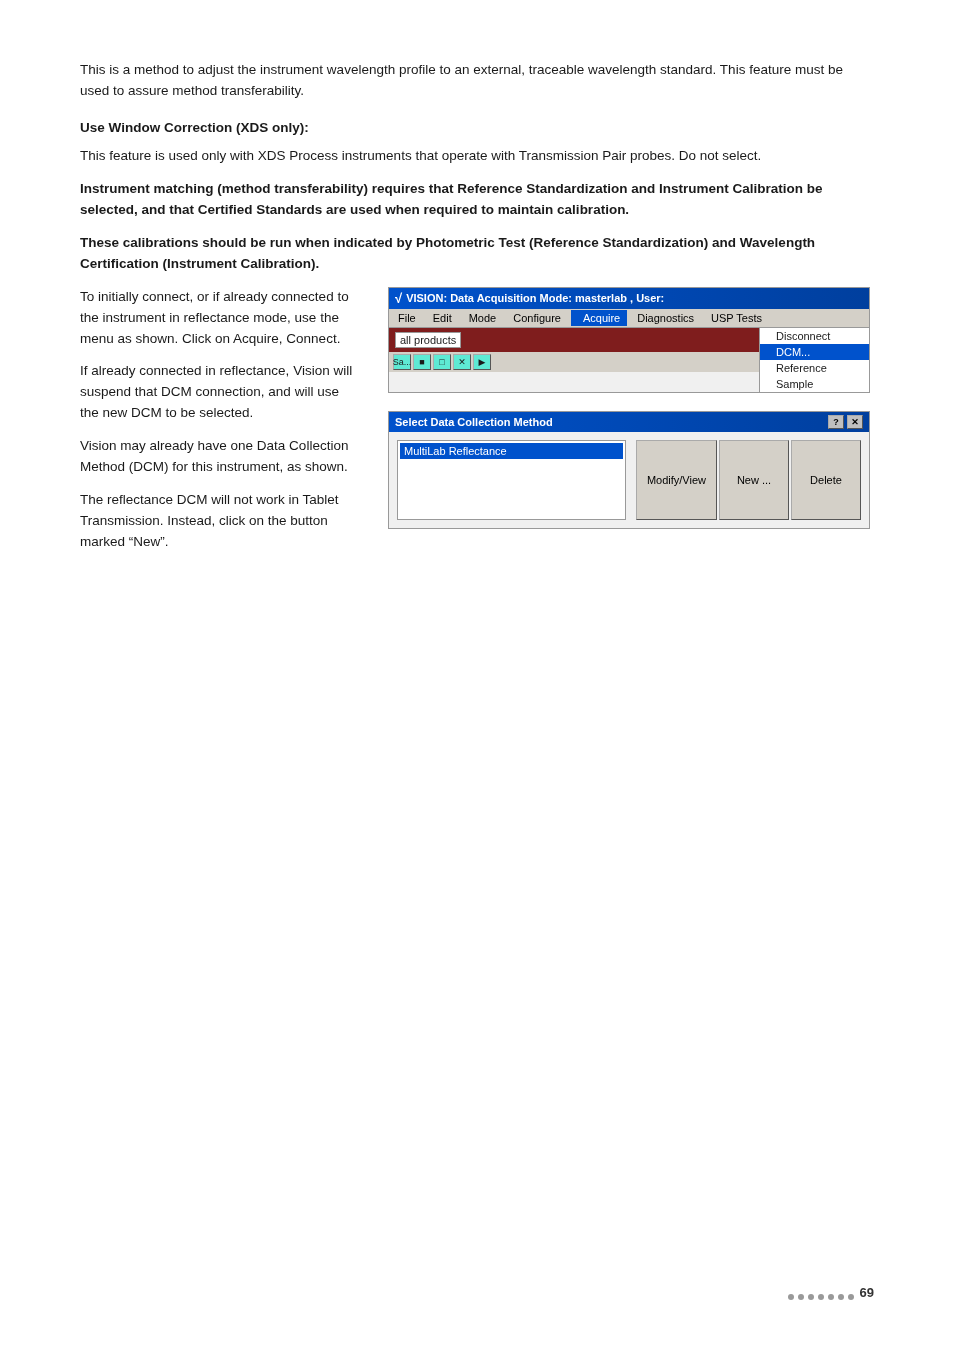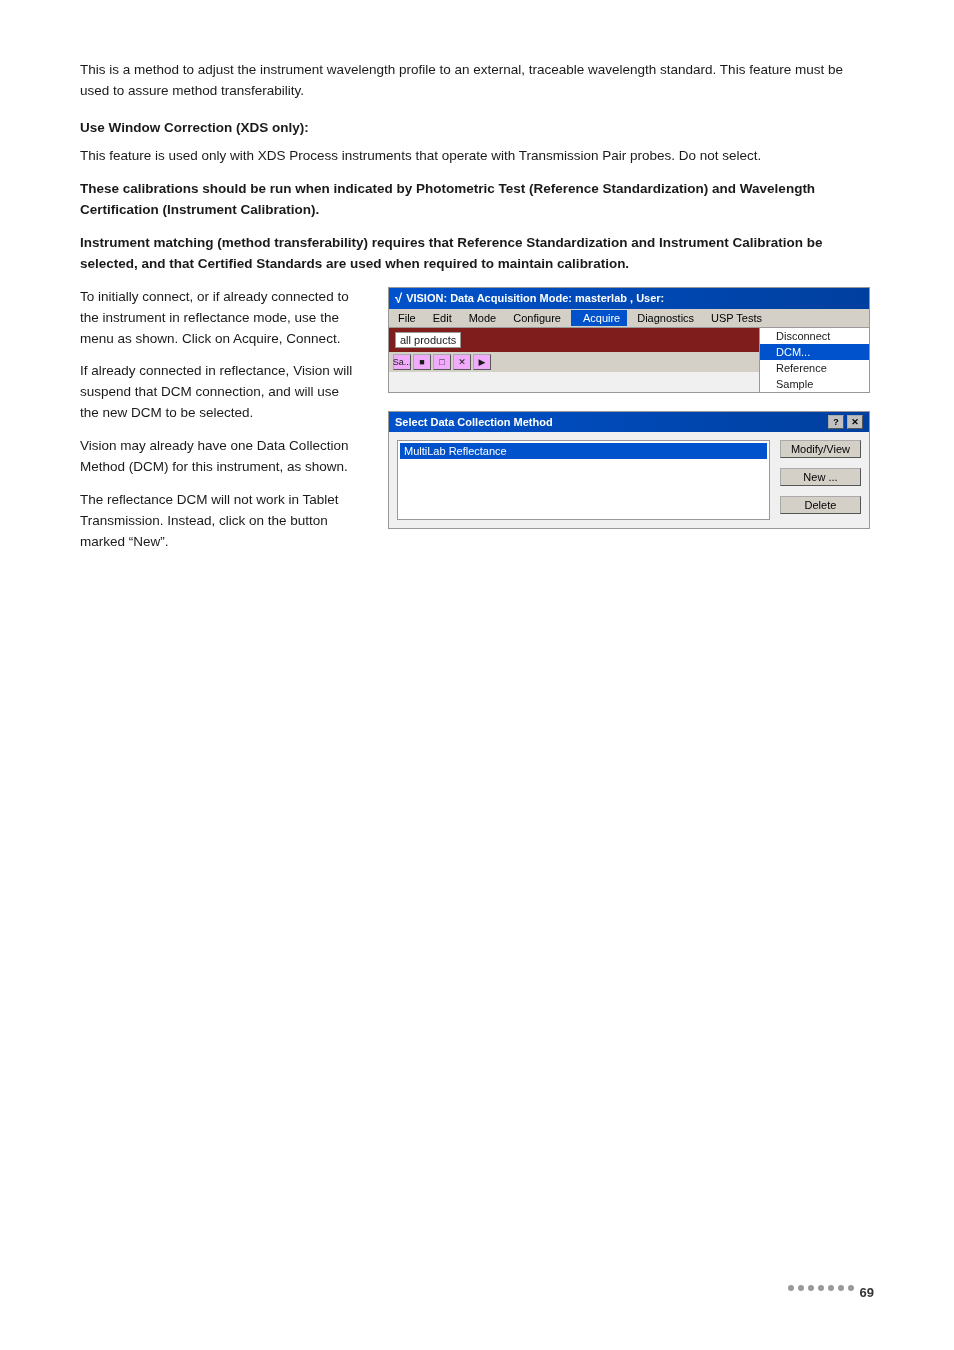--- a/index.html
+++ b/index.html
@@ -125,21 +125,21 @@
     }
 
     .vision-dropdown-item.highlighted {
       background: #0052cc;
       color: white;
     }
 
     .tb-btn {
       width: 18px;
       height: 16px;
-      background: #f0abfc;
+      background: #5eead4;
       border: 1px outset #aaa;
       font-size: 9px;
       display: flex;
       align-items: center;
       justify-content: center;
     }
 
     
     .dcm-window {
       border: 1px solid #999;
@@ -196,42 +196,42 @@
 
     .dcm-list-item {
       padding: 2px 4px;
       background: #0052cc;
       color: white;
       font-size: 11px;
     }
 
     .dcm-buttons {
       display: flex;
-      flex-direction: column;
-      gap: 10px;
+      flex-direction: row;
+      gap: 2px;
       justify-content: flex-start;
     }
 
     .dcm-btn {
       background: #d4d0c8;
       border: 1px outset #aaa;
       padding: 2px 10px;
       font-size: 11px;
       cursor: pointer;
       min-width: 70px;
       text-align: center;
     }
 
     
     .page-footer {
       position: absolute;
       bottom: 50px;
       right: 80px;
       display: flex;
-      align-items: flex-start;
+      align-items: flex-end;
       gap: 6px;
     }
 
     .page-dots {
       display: flex;
       gap: 4px;
     }
 
     .dot {
       width: 6px;
@@ -251,23 +251,23 @@
 <body>
 
 <div class="page-content">
 
   <p>This is a method to adjust the instrument wavelength profile to an external, traceable wavelength standard. This feature must be used to assure method transferability.</p>
 
   <span class="section-heading">Use Window Correction (XDS only):</span>
 
   <p>This feature is used only with XDS Process instruments that operate with Transmission Pair probes. Do not select.</p>
 
+  <p class="bold-block">Instrument matching (method transferability) requires that Reference Standardization and Instrument Calibration be selected, and that Certified Standards are used when required to maintain calibration.</p>
+
   <p class="bold-block">These calibrations should be run when indicated by Photometric Test (Reference Standardization) and Wavelength Certification (Instrument Calibration).</p>
-
-  <p class="bold-block">Instrument matching (method transferability) requires that Reference Standardization and Instrument Calibration be selected, and that Certified Standards are used when required to maintain calibration.</p>
 
   <div class="two-col">
     <div class="two-col-text">
       <p>To initially connect, or if already connected to the instrument in reflectance mode, use the menu as shown. Click on Acquire, Connect.</p>
       <p>If already connected in reflectance, Vision will suspend that DCM connection, and will use the new DCM to be selected.</p>
       <p>Vision may already have one Data Collection Method (DCM) for this instrument, as shown.</p>
       <p>The reflectance DCM will not work in Tablet Transmission. Instead, click on the button marked “New”.</p>
     </div>
 
     <div class="screenshots-col">

